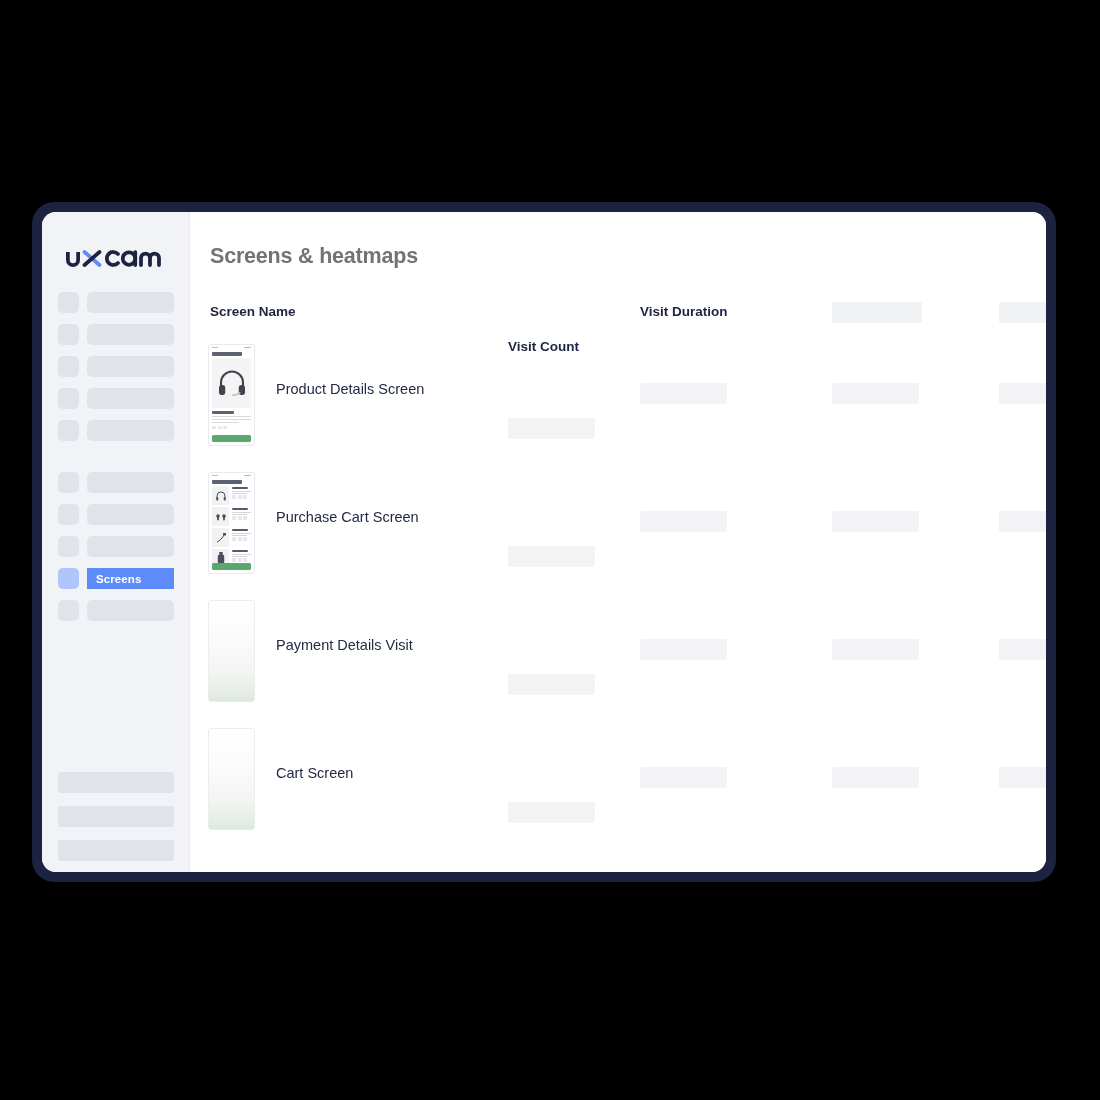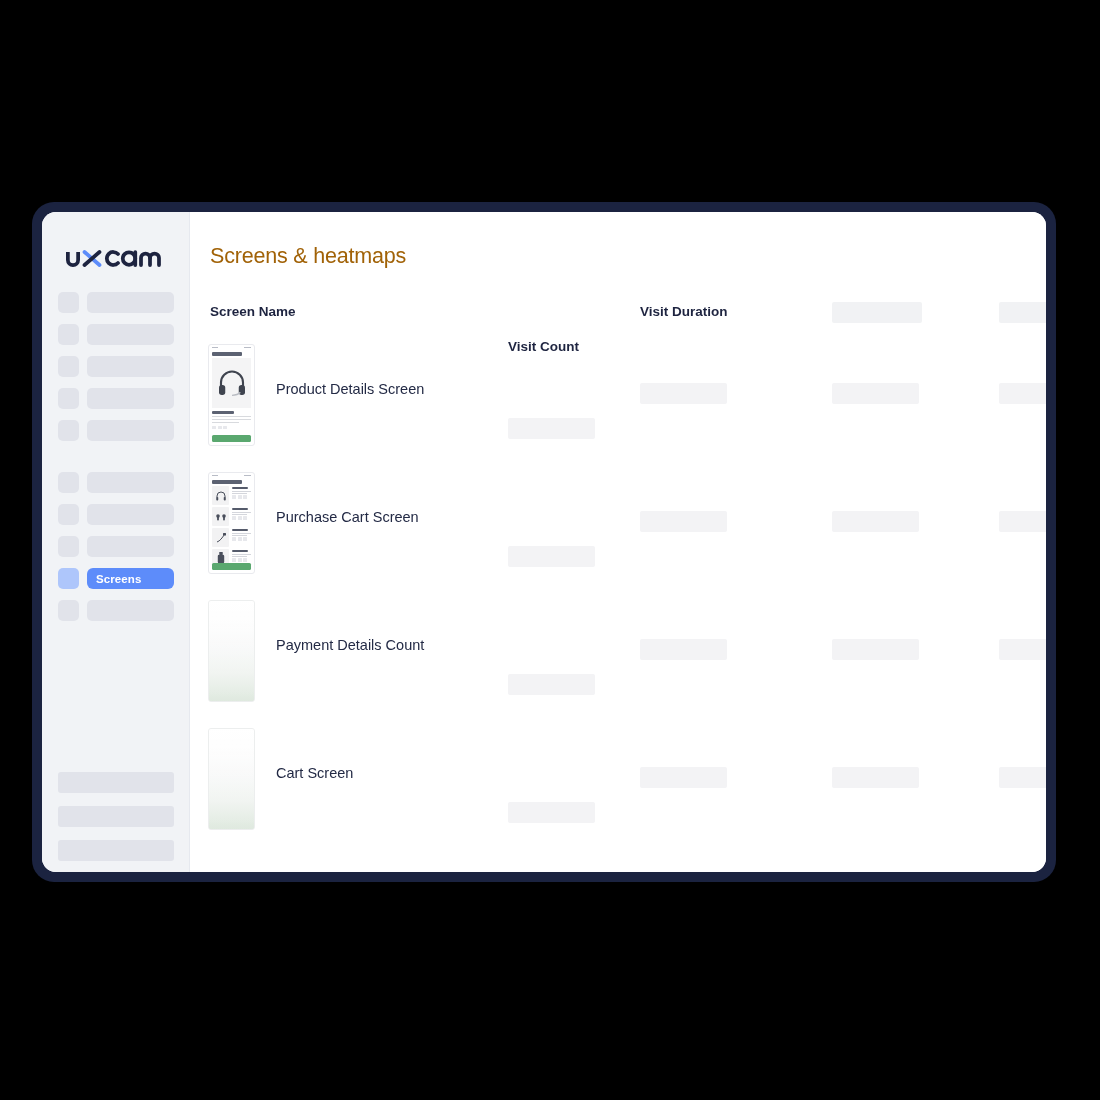--- a/index.html
+++ b/index.html
@@ -77,21 +77,21 @@
   .nav-label-sk {
     flex: 1 1 auto;
     height: 21px;
     background: #e1e3ea;
     border-radius: 5px;
   }
 
   .nav-row.active .nav-icon-sk { background: #aec6fb; }
   .nav-row.active .nav-label-sk {
     background: #5d8cfa;
-    border-radius: 6px;
+    border-radius: 0;
     color: #ffffff;
     font-size: 11.5px;
     font-weight: bold;
     display: flex;
     align-items: center;
     padding-left: 9px;
     letter-spacing: 0.1px;
   }
 
   .nav-wide-sk {
@@ -109,22 +109,22 @@
     position: relative;
     padding: 0;
     overflow: hidden;
   }
 
   .page-title {
     position: absolute;
     left: 20px;
     top: 32px;
     font-size: 21.5px;
-    font-weight: normal;
-    color: #a16207;
+    font-weight: bold;
+    color: #737373;
     letter-spacing: -0.2px;
   }
 
   .table {
     position: absolute;
     left: 0;
     top: 84px;
     width: 100%;
   }
 
@@ -505,21 +505,21 @@
           <div class="sk-cell c-count"></div>
           <div class="sk-cell c-dur"></div>
           <div class="sk-cell c-4"></div>
           <div class="sk-cell c-5"></div>
         </div>
 
         <div class="t-row">
           <div class="thumb-wrap">
             <div class="phone faded"></div>
           </div>
-          <div class="screen-name">Payment Details Count</div>
+          <div class="screen-name">Payment Details Visit</div>
           <div class="sk-cell c-count"></div>
           <div class="sk-cell c-dur"></div>
           <div class="sk-cell c-4"></div>
           <div class="sk-cell c-5"></div>
         </div>
 
         <div class="t-row">
           <div class="thumb-wrap">
             <div class="phone faded"></div>
           </div>

